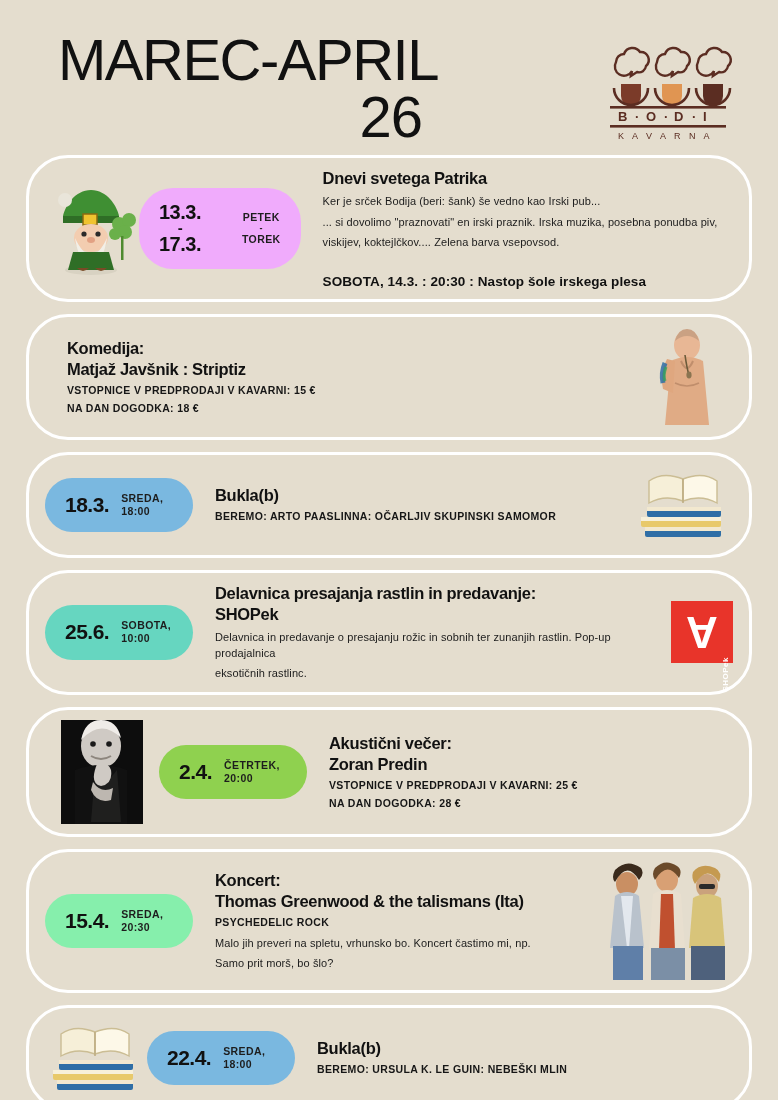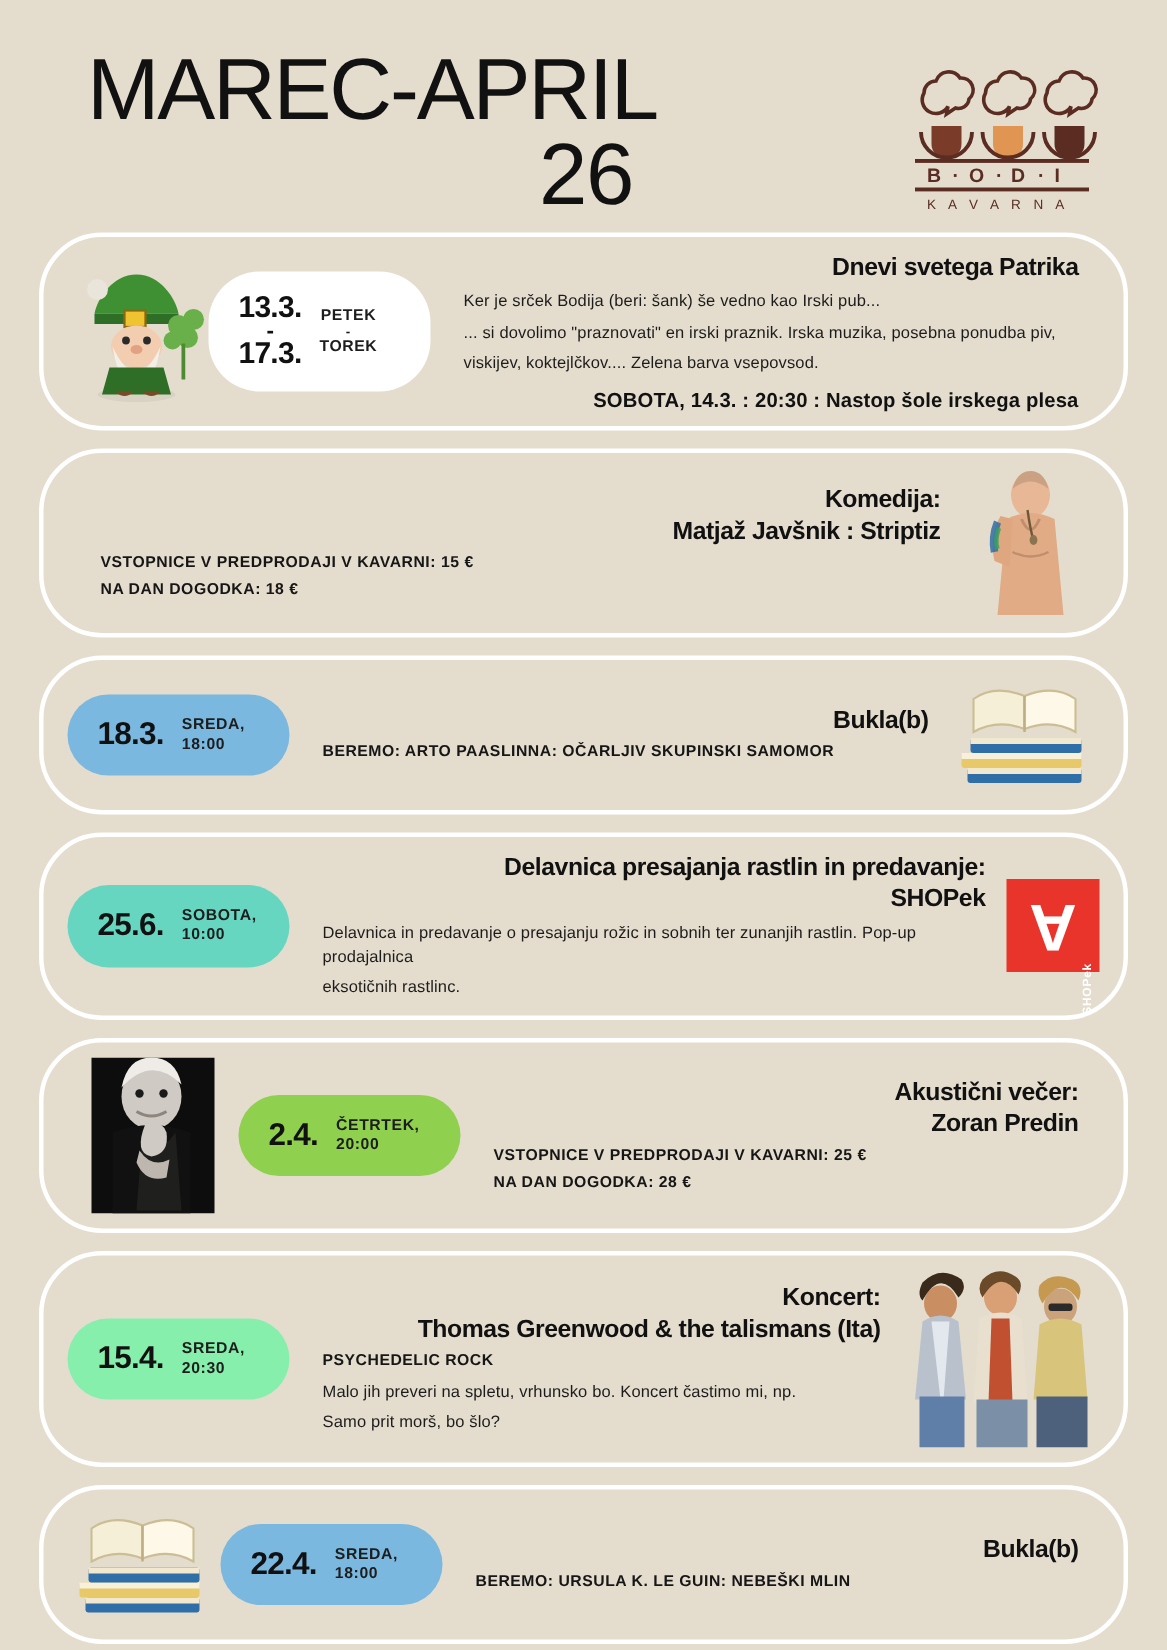--- a/index.html
+++ b/index.html
@@ -84,32 +84,31 @@
   .pill-date.range .dash { display:block; font-size:15px; line-height:0.7; }
   .pill-meta {
     font-size:10.5px;
     font-weight:bold;
     letter-spacing:0.4px;
     line-height:1.25;
     color:#1d1d1d;
     text-transform:uppercase;
     white-space:nowrap;
   }
-  .pill-meta.range { text-align:center; }
+  .pill-meta.range { text-align:center;margin-left:29px; }
   .pill-meta.range .dash { display:block; font-size:9px; line-height:0.9; }
 
   
   .body { flex:1 1 auto; padding:0 14px 0 22px; z-index:3; }
   .ev-title {
     font-size:16.5px;
     font-weight:bold;
     letter-spacing:-0.3px;
     line-height:1.28;
     color:#111;
-    text-align:right;
   }
   .ev-desc {
     font-size:11px;
     line-height:1.42;
     color:#1c1c1c;
     margin-top:5px;
     letter-spacing:0.1px;
   }
   .ev-caps {
     font-size:10.5px;
@@ -117,23 +116,22 @@
     letter-spacing:0.35px;
     line-height:1.45;
     text-transform:uppercase;
     color:#161616;
     margin-top:3px;
   }
   .ev-sub-bold {
     font-size:13.5px;
     font-weight:bold;
     letter-spacing:0.1px;
-    margin-top:8px;
+    margin-top:23px;
     color:#111;
-    text-align:right;
   }
   .ev-sub-light { font-size:11px; line-height:1.4; margin-top:1px; }
 
   
   .art { position:relative; flex:0 0 auto; z-index:2; }
   .art.left { margin-right:2px; }
   .art.right { margin-left:auto; }
   .art svg { display:block; }
 
   
@@ -237,21 +235,21 @@
             <circle cx="84" cy="40" r="7"></circle>
           <circle cx="80" cy="52" r="7"></circle>
             <circle cx="70" cy="54" r="6"></circle>
         </g>
         <rect x="76" y="56" width="2.5" height="24" fill="#4e8a2f"></rect>
         <path d="M32 88 q6 6 12 0z" fill="#7a4a26"></path>
         <path d="M50 88 q6 6 12 0z" fill="#7a4a26"></path>
       </svg>
     </div>
 
-    <div class="pill" style="background:#ffffff">
+    <div class="pill" style="background:#f0abfc">
       <div class="pill-date range">
         <span>13.3.</span>
         <span class="dash">-</span>
         <span>17.3.</span>
       </div>
       <div class="pill-meta range">
         <span>PETEK</span>
         <span class="dash">-</span>
         <span>TOREK</span>
       </div>

